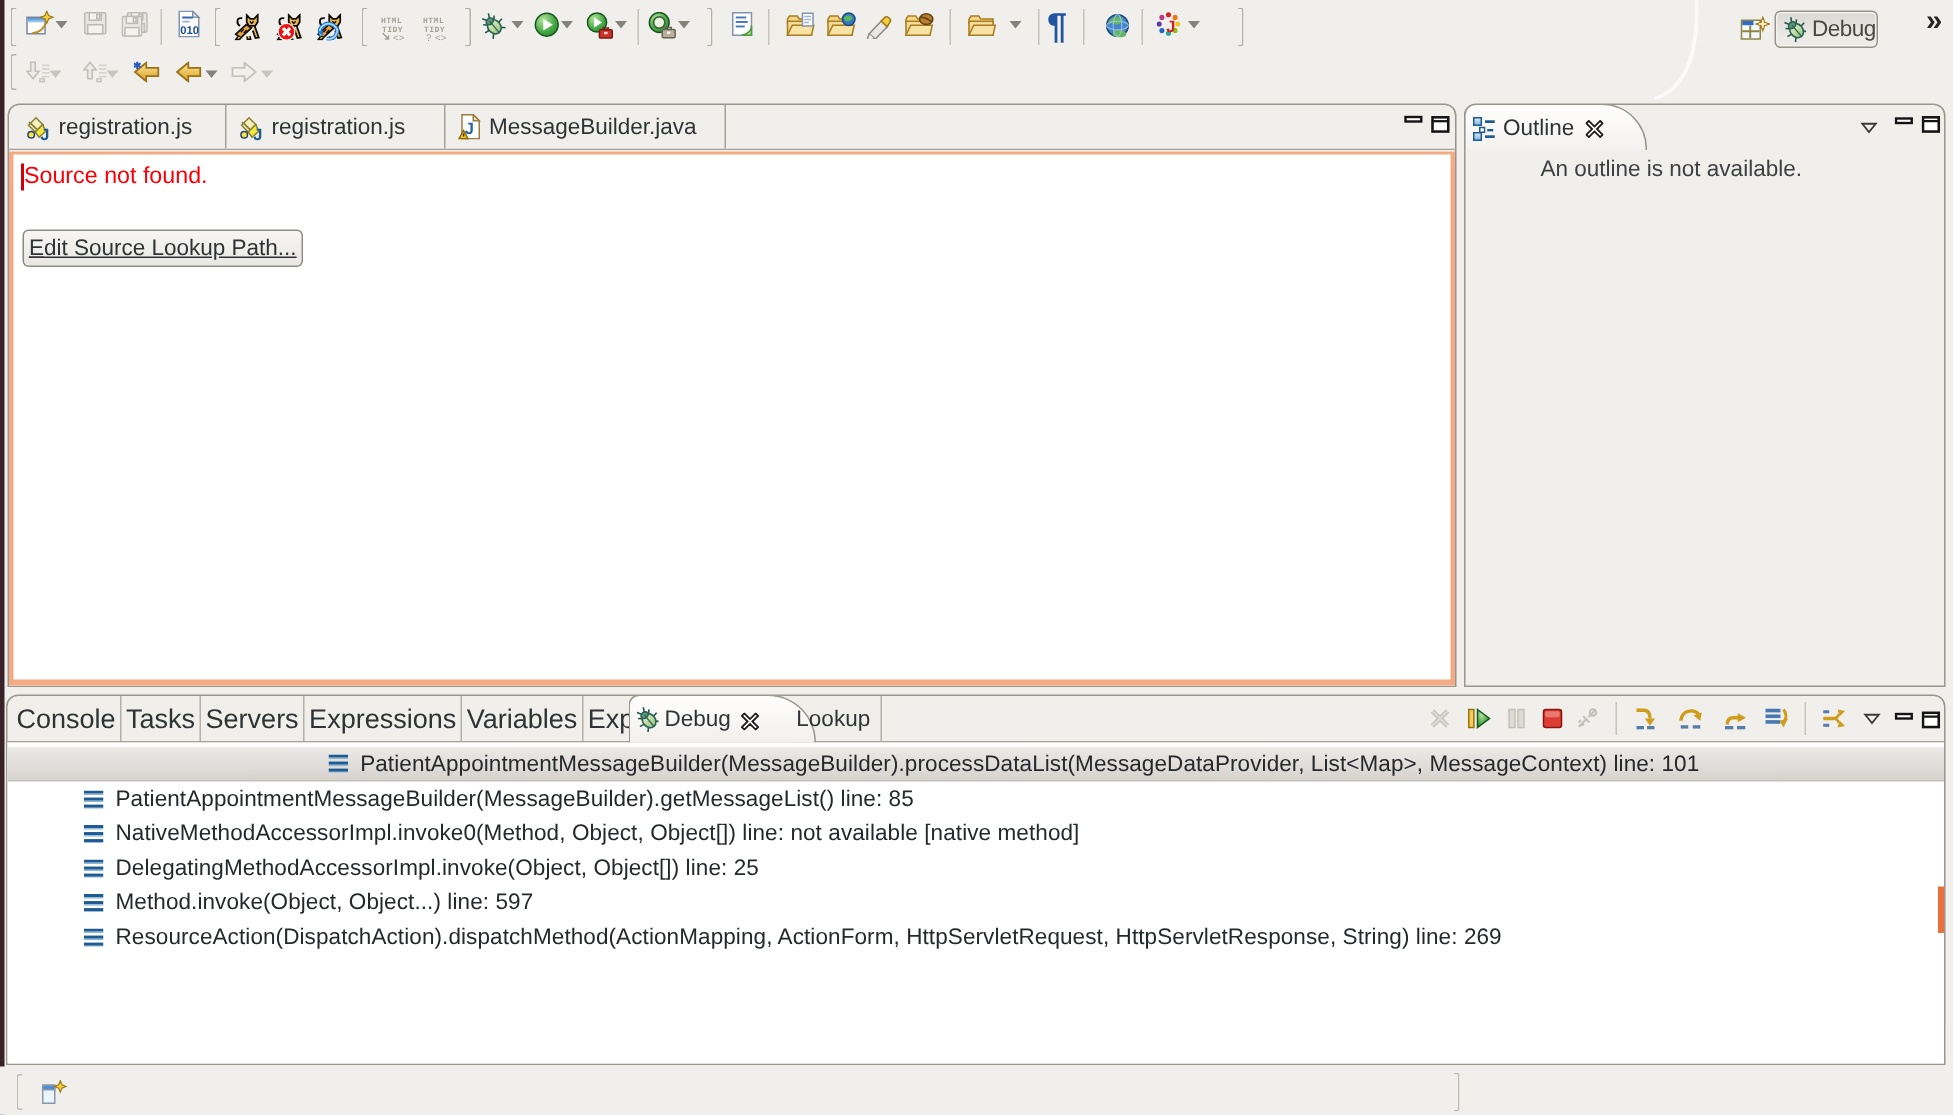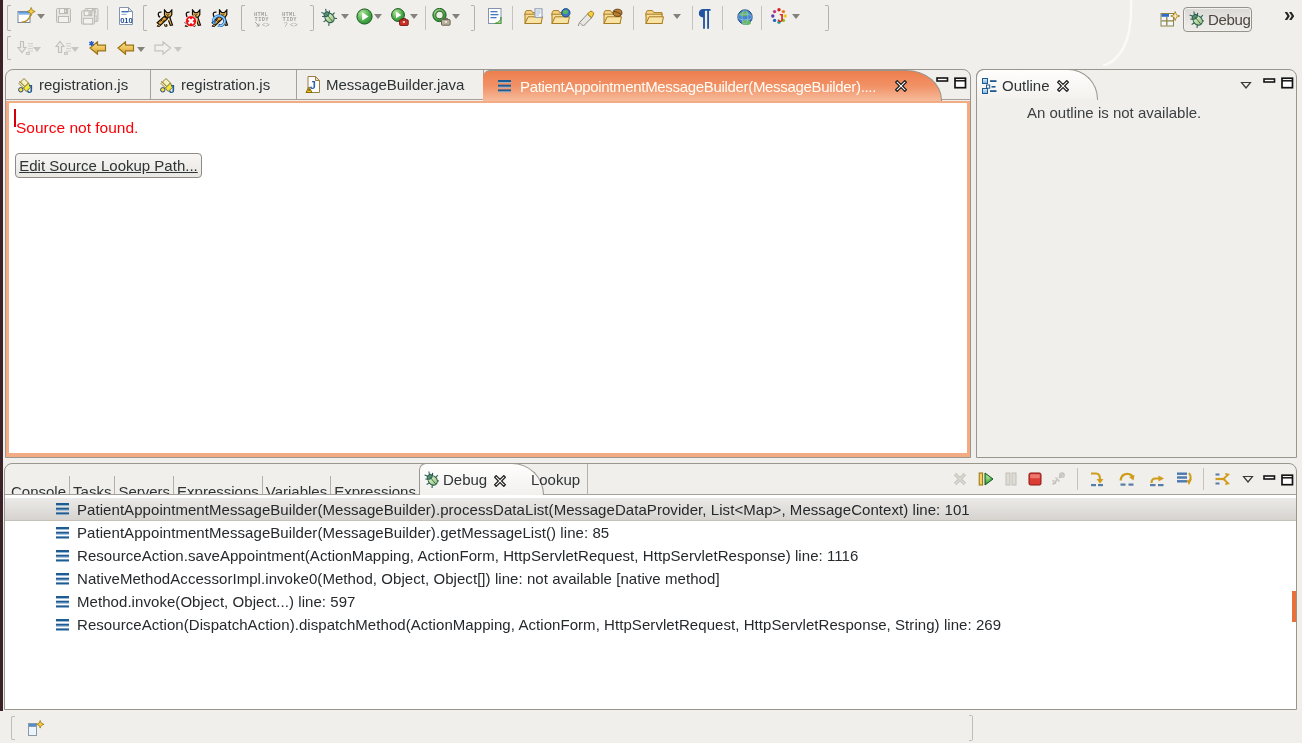--- a/index.html
+++ b/index.html
@@ -14,37 +14,37 @@
 .dd.dis { border-top-color:#c8c5be; }
 .ic { display:inline-block; }
 .ic svg { display:block; }
 .abs svg { display:block; }
 #editor { left:5px; top:69px; width:966px; height:389px; border:1px solid #9a968e; border-radius:8px 8px 0 0; background:#f0efec; }
 #edtabs { position:absolute; left:0; top:0; right:0; height:30px; display:flex; border-bottom:1px solid #a5a19a; border-radius:8px 0 0 0; }
 .edtab { display:flex; align-items:center; border-right:1px solid #a5a19a; padding:0 0 0 8px; font-size:15px; color:#2e3436; white-space:nowrap; }
 .edtab .ic { margin-right:5px; }
 #edtab-active { position:absolute; left:477px; top:0px; width:459px; height:31px; background:linear-gradient(#ee7f4e,#f19166 50%,#f7bb9b); border-radius:7px 36px 0 0 / 7px 30px 0 0; border-top:1px solid #98948c; border-right:1px solid #98948c; color:#fffef6; display:flex; align-items:center; padding-left:15px; font-size:15px; white-space:nowrap; letter-spacing:-0.32px; }
 #edcontent { position:absolute; left:0; top:31px; right:0; bottom:0; background:#fff; border:3px solid #f2ab82; border-top-width:2.5px; border-bottom-width:4px; }
-#srcnot { position:absolute; left:7px; top:16px; color:#fb0007; font-size:15.5px; }
+#srcnot { position:absolute; left:7px; top:6px; color:#fb0007; font-size:15.5px; }
 #caret { position:absolute; left:5px; top:6px; width:1.5px; height:18px; background:#d40008; }
 #lookupbtn { position:absolute; left:6px; top:50px; width:187px; height:25px; border:1px solid #8e8a84; border-radius:4px; background:linear-gradient(#f7f6f4,#e9e7e3); font-size:15px; color:#2e3436; text-align:center; line-height:23px; white-space:nowrap;text-decoration:underline; }
 #outline { left:976px; top:69px; width:321px; height:389px; border:1px solid #9a968e; border-radius:8px 8px 0 0; background:#f0efec; }
 #outtab { position:absolute; left:-1px; top:-1px; width:122px; height:31px; background:linear-gradient(#fefefd,#f3f1ee); border:1px solid #9a968e; border-bottom:none; border-radius:8px 30px 0 0; display:flex; align-items:center; padding-left:5px; font-size:15px; }
 #outmsg { position:absolute; left:2px; top:34px; font-size:15px; color:#3c4043;margin-left:48px; }
 #bottom { left:4px; top:463px; width:1293px; height:247px; border:1px solid #9a968e; border-radius:8px 8px 0 0; background:#f0efec; }
-#btabs { position:absolute; left:3px; top:12px; height:31px; display:flex; font-size:15px;justify-content:flex-end; }
+#btabs { position:absolute; left:3px; top:0; height:31px; display:flex; font-size:18px;justify-content:flex-end; }
 .btab { display:flex; align-items:center; padding:0 3px; border-right:1px solid #b3b0a9; white-space:nowrap; }
 .btab > span { padding:0; }
 #debugtab { position:absolute; left:414px; top:-1px; width:125px; height:32px; background:linear-gradient(#fefefd,#f2f0ed); border:1px solid #9a968e; border-bottom:none; border-radius:8px 36px 0 0; display:flex; align-items:center; padding-left:3px; font-size:15px; }
 #serverstab { position:absolute; left:519px; top:0; width:64px; height:31px; display:flex; align-items:center; justify-content:center; font-size:15px; border-right:1px solid #b3b0a9; }
 #btabline { position:absolute; left:0; top:30px; width:1291px; height:1px; background:#a5a19a; }
 #blist { position:absolute; left:0px; top:31px; width:1291px; height:214px; background:#fff; overflow:hidden; padding-top:3px; }
 .brow { height:23px; display:flex; align-items:center; padding-left:51px; font-size:15px; color:#26292c; white-space:nowrap; letter-spacing:0.06px; }
 .brow .ic { margin-right:8px; flex:none; }
-.brow.sel { background:linear-gradient(#eceae8,#d6d3cf); border-bottom:1px solid #c4c1bb; }
+.brow.sel { background:linear-gradient(#eceae8,#d6d3cf); border-bottom:1px solid #c4c1bb;justify-content:center; }
 #annmark { left:1292px; top:591px; width:3.5px; height:31px; background:#e8713b; }
 #status { left:0; top:711px; width:1302px; height:32px; background:#f0efec; }
 #persp { position:absolute; left:1183px; top:7px; width:69px; height:25px; border:1px solid #96938c; border-radius:4px; background:linear-gradient(#d9d8d5,#edebe8 75%); box-shadow:inset 0 0 0 1px #f2f1ee; display:flex; align-items:center; font-size:15px; color:#4b463f; padding-left:4px; letter-spacing:-0.35px; }
 </style>
 </head>
 <body>
 <div id="leftstrip" class="abs"></div>
 <svg width="0" height="0" style="position:absolute">
     <defs>
 <linearGradient id="blu" x1="0" y1="0" x2="0" y2="1">
@@ -421,38 +421,20 @@
     <div class="edtab" style="width:187px"><span class="ic">
           <svg width="16" height="17" viewBox="0 0 16 17">
             <path d="M3 0.5 h7.5 l4 4 v12 h-11.5 z" fill="#ffffff" stroke="#9a7d42"></path>
             <path d="M10.5 0.5 l4 4 h-4 z" fill="#efe2c0" stroke="#9a7d42"></path>
             <text x="4.8" y="13" font-family="Liberation Sans" font-size="11" font-weight="bold" fill="#2965ad">J</text>
             <path d="M1 16.5 l3-5.5 3 5.5 z" fill="#f2c21e" stroke="#8a6a00"></path>
             <rect x="3.6" y="13" width="0.9" height="2" fill="#3a3000"></rect>
           </svg>
         </span>MessageBuilder.java</div>
   </div>
-  <div id="edtab-active">
-      <span class="ic" style="margin-right:9px">
-        <svg width="13" height="13" viewBox="0 0 13 13">
-          <rect x="0" y="0" width="13" height="2.1" fill="#1f5b93"></rect>
-          <rect x="0" y="2.1" width="13" height="0.9" fill="#8fb6d4"></rect>
-          <rect x="0" y="4.7" width="13" height="2.1" fill="#1f5b93"></rect>
-          <rect x="0" y="6.800000000000001" width="13" height="0.9" fill="#8fb6d4"></rect>
-          <rect x="0" y="9.4" width="13" height="2.1" fill="#1f5b93"></rect>
-          <rect x="0" y="11.5" width="13" height="0.9" fill="#8fb6d4"></rect>
-        </svg>
-      </span>
-      <span>PatientAppointmentMessageBuilder(MessageBuilder)....</span>
-      <span class="ic" style="margin-left:19px">
-        <svg width="12" height="12" viewBox="0 0 12 12">
-          <path d="M2.2 0.6 L6 4.4 L9.8 0.6 L11.4 2.2 L7.6 6 L11.4 9.8 L9.8 11.4 L6 7.6 L2.2 11.4 L0.6 9.8 L4.4 6 L0.6 2.2 Z" fill="#fdfdfd" stroke="#1a1a1a" stroke-width="1.2"></path>
-        </svg>
-      </span>
-    </div>
   <div id="edcontent">
     <div id="caret"></div>
     <div id="srcnot">Source not found.</div>
     <div id="lookupbtn"><u>E</u>dit Source Lookup Path...</div>
   </div>
 </div>
 <div class="abs" style="left:936px;top:76px;">
     <svg width="14" height="14" viewBox="0 0 14 14">
       <rect x="1" y="2" width="10.5" height="3" fill="#fff" stroke="#141414" stroke-width="1.6"></rect>
     </svg>
@@ -565,40 +547,40 @@
         </span>PatientAppointmentMessageBuilder(MessageBuilder).getMessageList() line: 85</div>
       <div class="brow "><span class="ic">
           <svg width="13" height="12" viewBox="0 0 13 12">
             <rect x="0" y="0" width="13" height="2.1" fill="#1f5b93"></rect>
             <rect x="0" y="2.1" width="13" height="0.9" fill="#8fb6d4"></rect>
             <rect x="0" y="4.7" width="13" height="2.1" fill="#1f5b93"></rect>
             <rect x="0" y="6.800000000000001" width="13" height="0.9" fill="#8fb6d4"></rect>
             <rect x="0" y="9.4" width="13" height="2.1" fill="#1f5b93"></rect>
             <rect x="0" y="11.5" width="13" height="0.9" fill="#8fb6d4"></rect>
           </svg>
-        </span>ResourceAction.saveAppointment(ActionMapping, ActionForm, HttpServletRequest, HttpServletResponse) line: 1116</div>
-      <div class="brow "><span class="ic">
-          <svg width="13" height="12" viewBox="0 0 13 12">
-            <rect x="0" y="0" width="13" height="2.1" fill="#1f5b93"></rect>
-            <rect x="0" y="2.1" width="13" height="0.9" fill="#8fb6d4"></rect>
-            <rect x="0" y="4.7" width="13" height="2.1" fill="#1f5b93"></rect>
-            <rect x="0" y="6.800000000000001" width="13" height="0.9" fill="#8fb6d4"></rect>
-            <rect x="0" y="9.4" width="13" height="2.1" fill="#1f5b93"></rect>
-            <rect x="0" y="11.5" width="13" height="0.9" fill="#8fb6d4"></rect>
-          </svg>
         </span>NativeMethodAccessorImpl.invoke0(Method, Object, Object[]) line: not available [native method]</div>
       <div class="brow "><span class="ic">
           <svg width="13" height="12" viewBox="0 0 13 12">
             <rect x="0" y="0" width="13" height="2.1" fill="#1f5b93"></rect>
             <rect x="0" y="2.1" width="13" height="0.9" fill="#8fb6d4"></rect>
             <rect x="0" y="4.7" width="13" height="2.1" fill="#1f5b93"></rect>
             <rect x="0" y="6.800000000000001" width="13" height="0.9" fill="#8fb6d4"></rect>
             <rect x="0" y="9.4" width="13" height="2.1" fill="#1f5b93"></rect>
             <rect x="0" y="11.5" width="13" height="0.9" fill="#8fb6d4"></rect>
           </svg>
+        </span>DelegatingMethodAccessorImpl.invoke(Object, Object[]) line: 25</div>
+      <div class="brow "><span class="ic">
+          <svg width="13" height="12" viewBox="0 0 13 12">
+            <rect x="0" y="0" width="13" height="2.1" fill="#1f5b93"></rect>
+            <rect x="0" y="2.1" width="13" height="0.9" fill="#8fb6d4"></rect>
+            <rect x="0" y="4.7" width="13" height="2.1" fill="#1f5b93"></rect>
+            <rect x="0" y="6.800000000000001" width="13" height="0.9" fill="#8fb6d4"></rect>
+            <rect x="0" y="9.4" width="13" height="2.1" fill="#1f5b93"></rect>
+            <rect x="0" y="11.5" width="13" height="0.9" fill="#8fb6d4"></rect>
+          </svg>
         </span>Method.invoke(Object, Object...) line: 597</div>
       <div class="brow "><span class="ic">
           <svg width="13" height="12" viewBox="0 0 13 12">
             <rect x="0" y="0" width="13" height="2.1" fill="#1f5b93"></rect>
             <rect x="0" y="2.1" width="13" height="0.9" fill="#8fb6d4"></rect>
             <rect x="0" y="4.7" width="13" height="2.1" fill="#1f5b93"></rect>
             <rect x="0" y="6.800000000000001" width="13" height="0.9" fill="#8fb6d4"></rect>
             <rect x="0" y="9.4" width="13" height="2.1" fill="#1f5b93"></rect>
             <rect x="0" y="11.5" width="13" height="0.9" fill="#8fb6d4"></rect>
           </svg>

